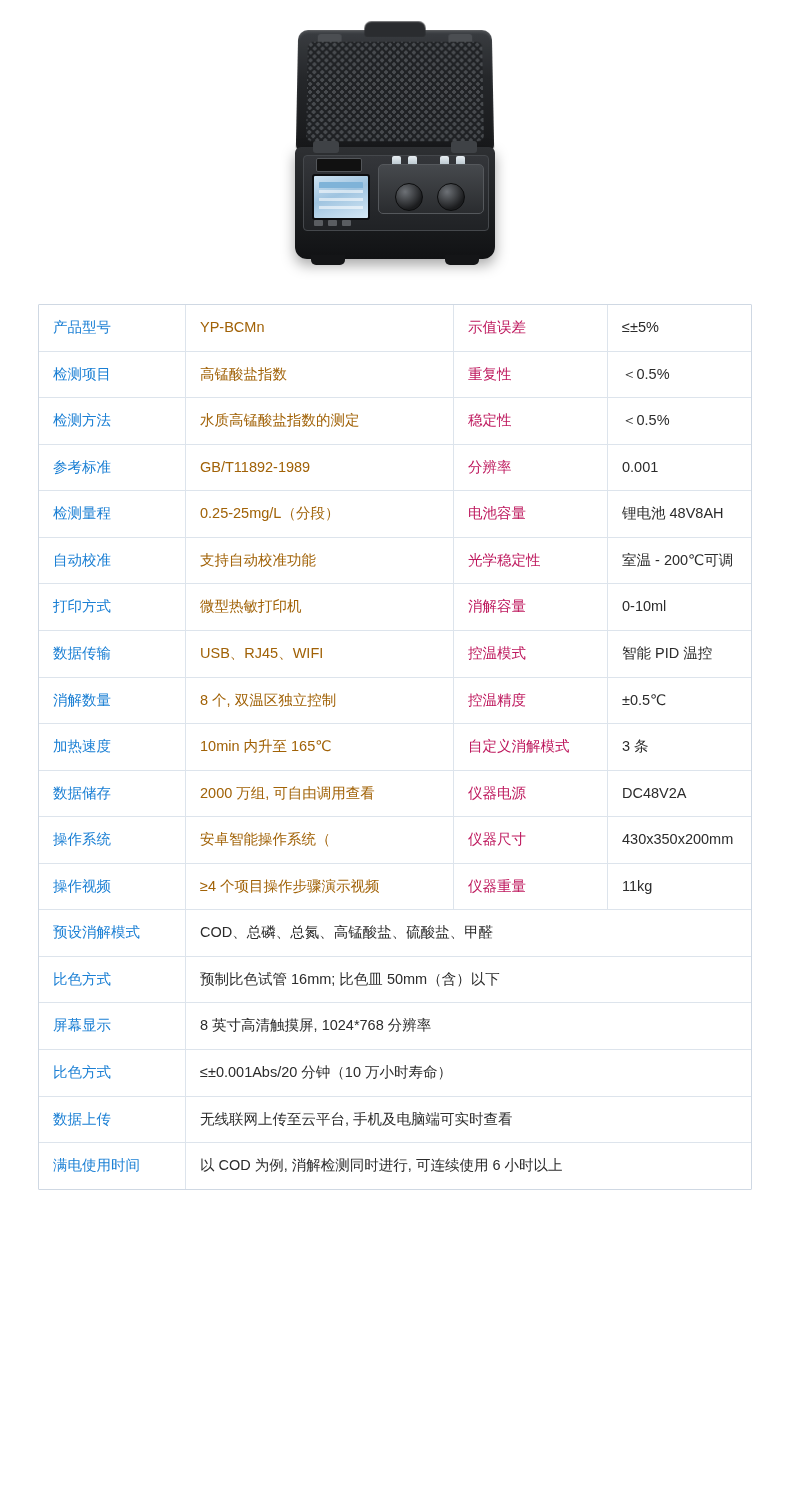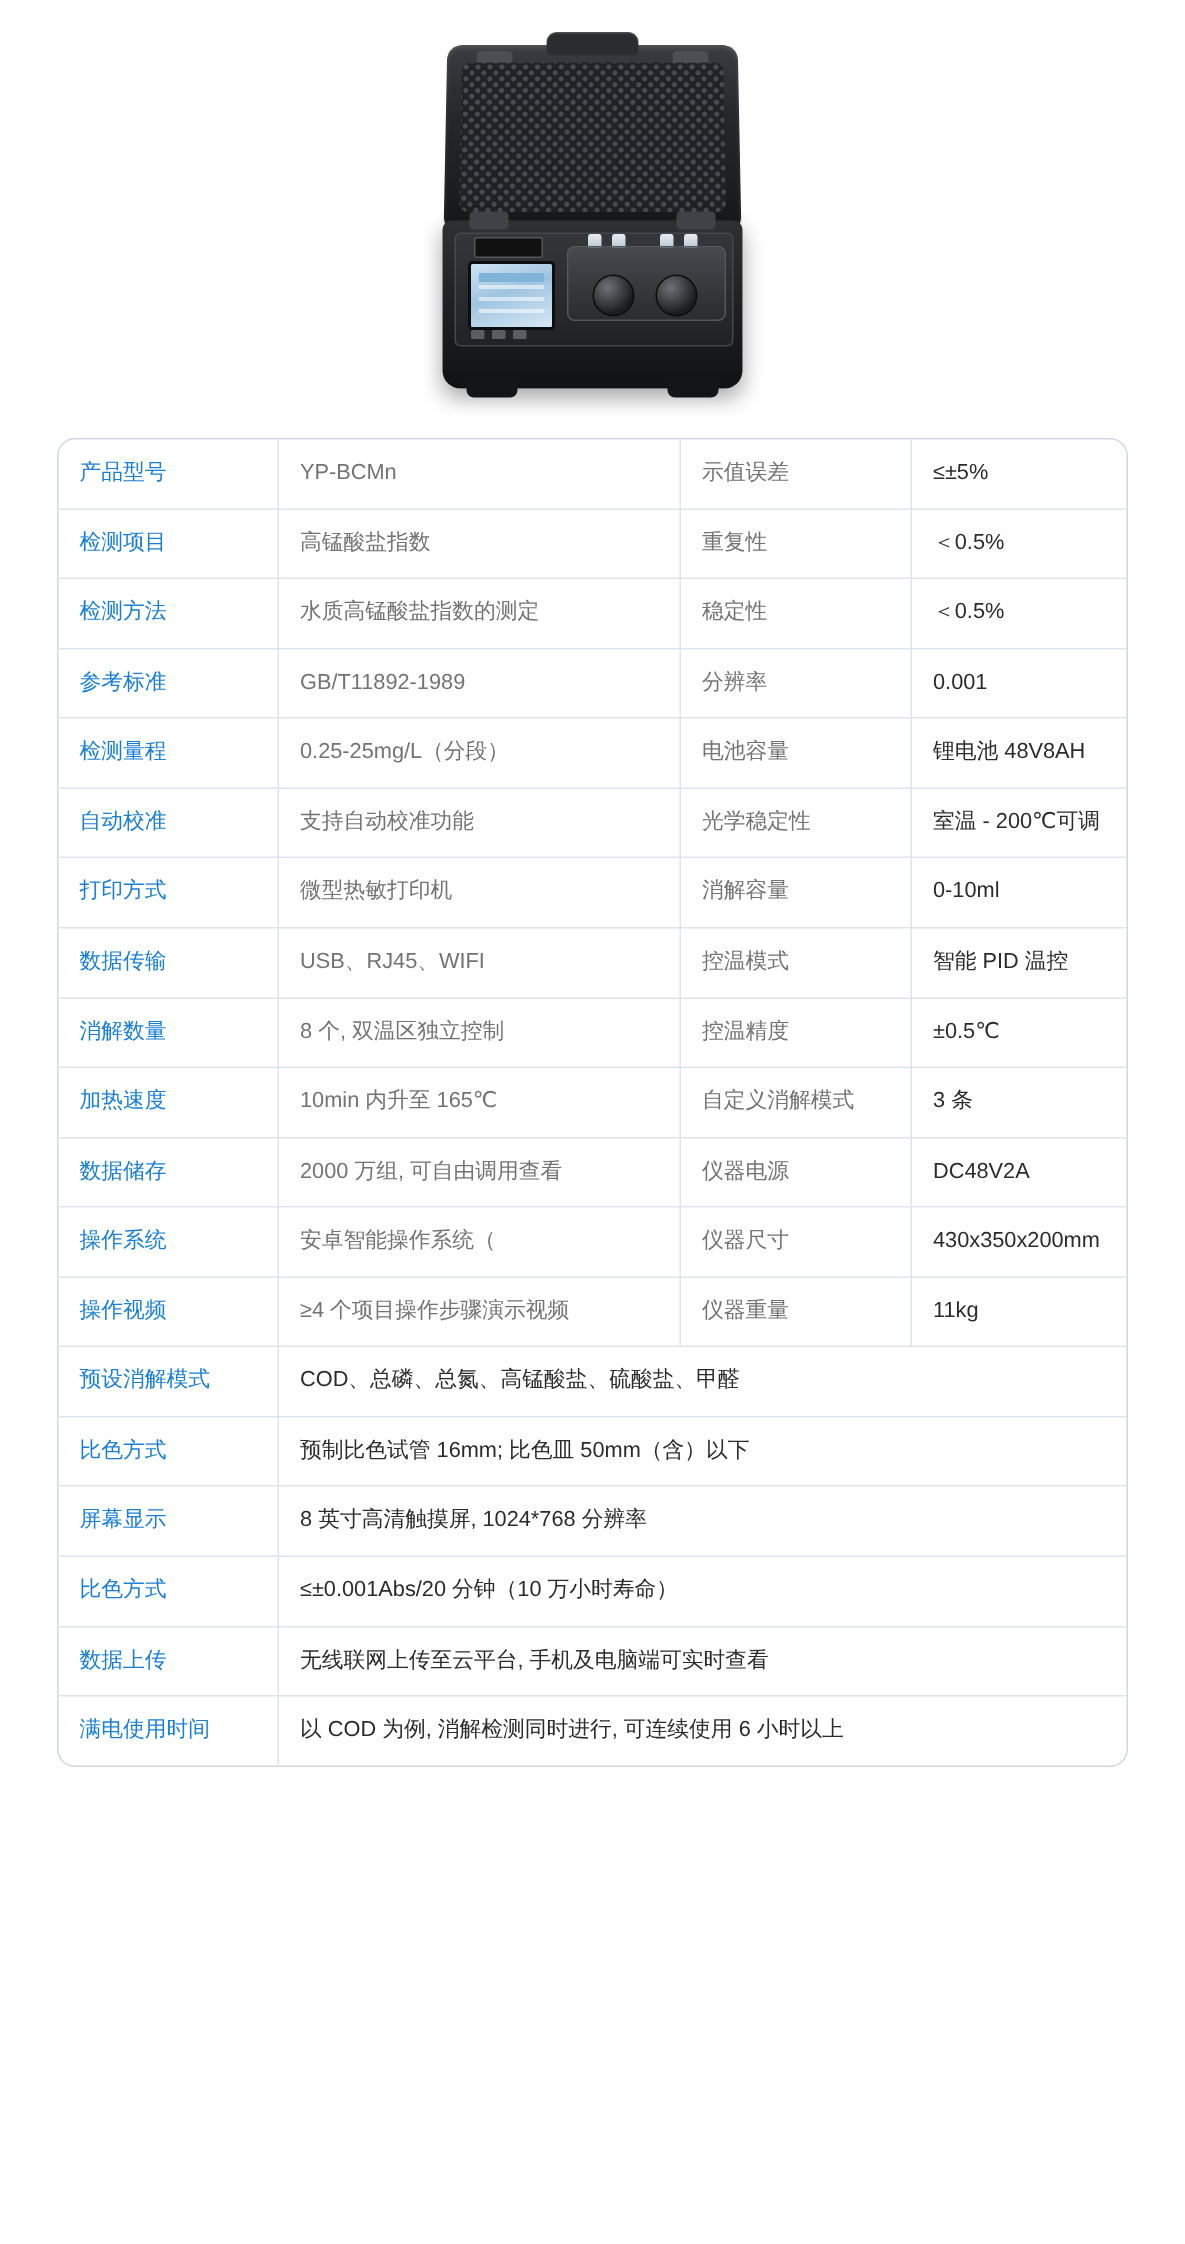--- a/index.html
+++ b/index.html
@@ -196,23 +196,23 @@
     width: 26px;
     height: 12px;
     background: #3f4246;
     border-radius: 3px;
   }
   .side-latch.l { left: 18px; }
   .side-latch.r { right: 18px; }
 
   
   .spec-wrap {
-    margin: 0 38px;
+    margin: 12px 38px;
     border: 1px solid #cfd8e3;
-    border-radius: 12px;
+    border-radius: 1px;
     overflow: hidden;
     background: #fff;
   }
   table.spec {
     border-collapse: collapse;
     width: 714px;
     table-layout: fixed;
     font-size: 14.5px;
   }
   table.spec td {
@@ -222,25 +222,25 @@
     vertical-align: middle;
     line-height: 1.35;
   }
   table.spec tr:last-child td { border-bottom: none; }
   td.k {
     color: #1a7fd4;
     width: 118px;
     white-space: nowrap;
   }
   td.v {
-    color: #737373;
+    color: #a16207;
     width: 239px;
   }
   td.k2 {
-    color: #737373;
+    color: #be185d;
     width: 125px;
     white-space: nowrap;
   }
   td.v2 {
     color: #2b2b2b;
     width: 172px;
     border-right: none;
   }
   td.full {
     color: #2b2b2b;

